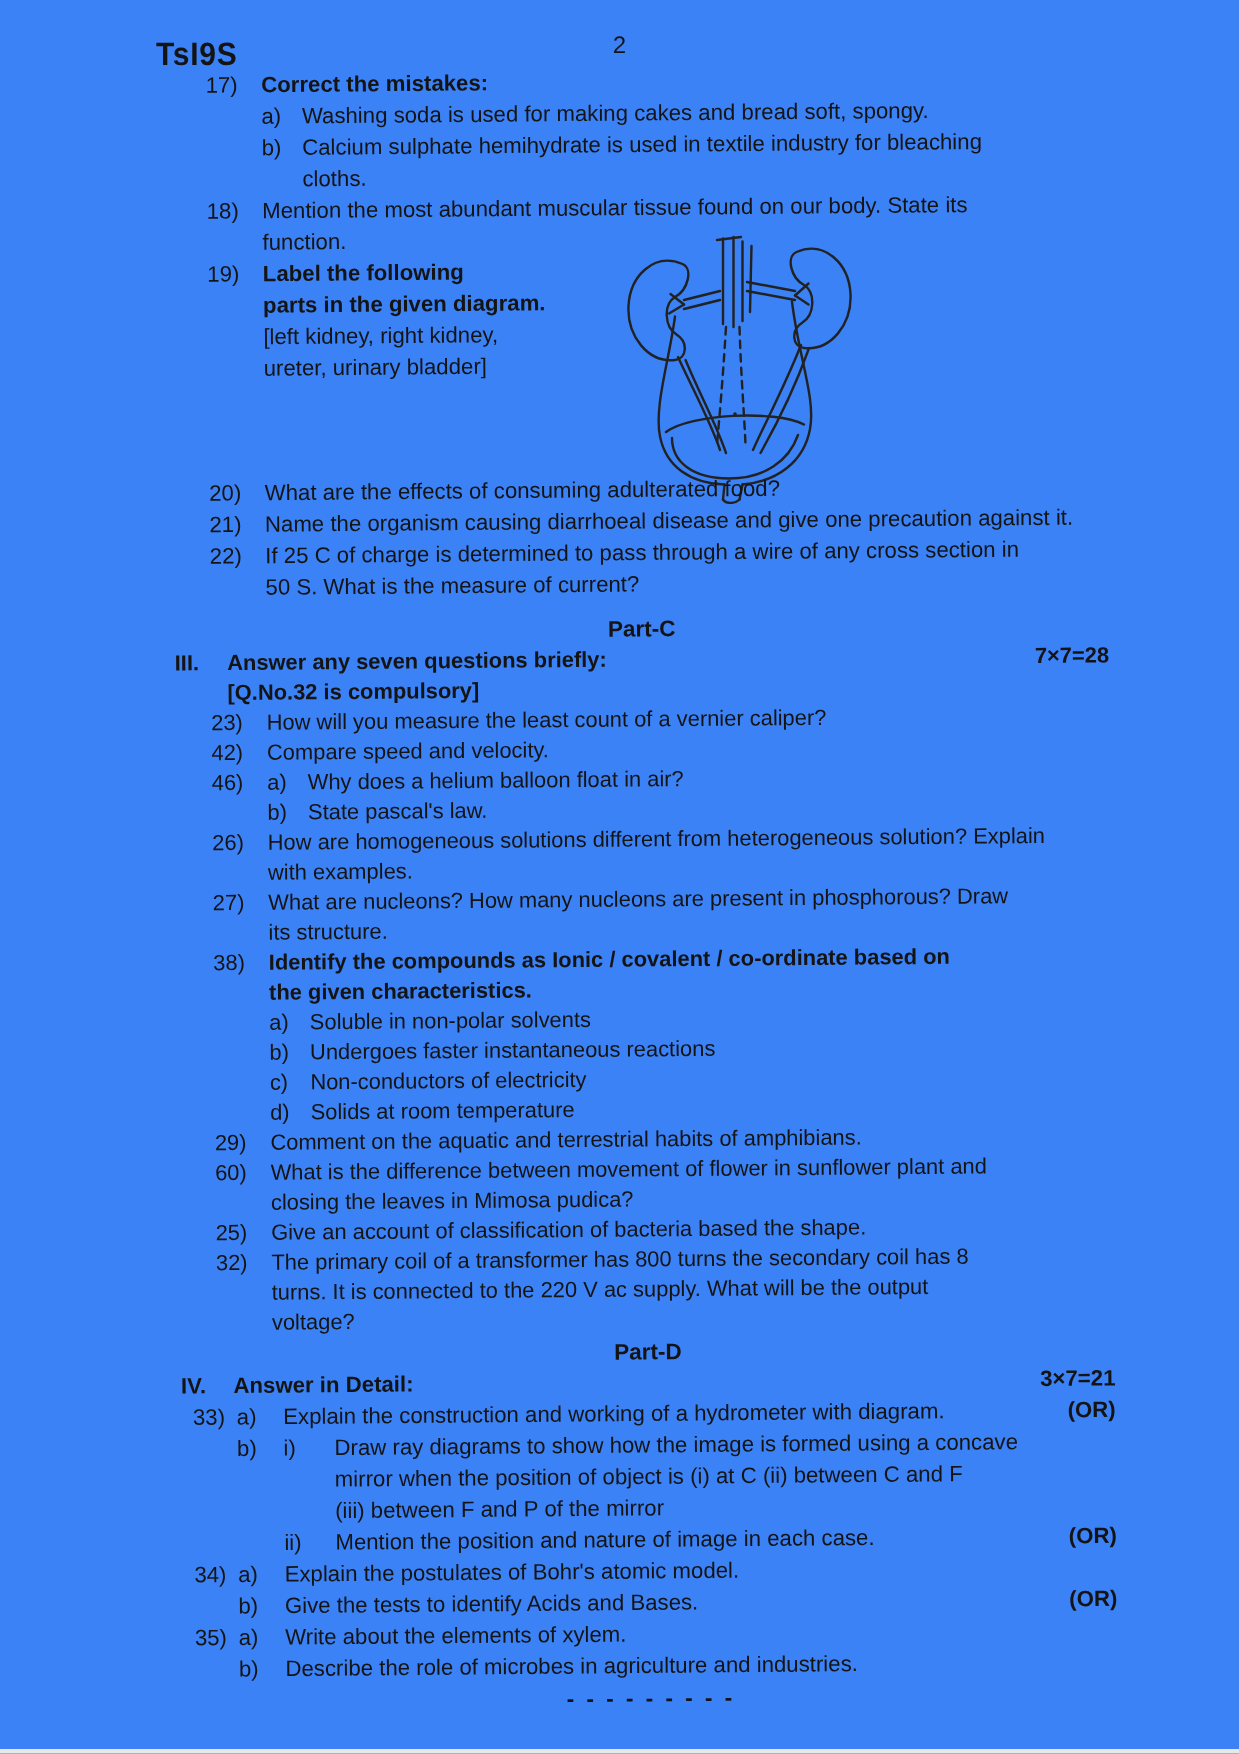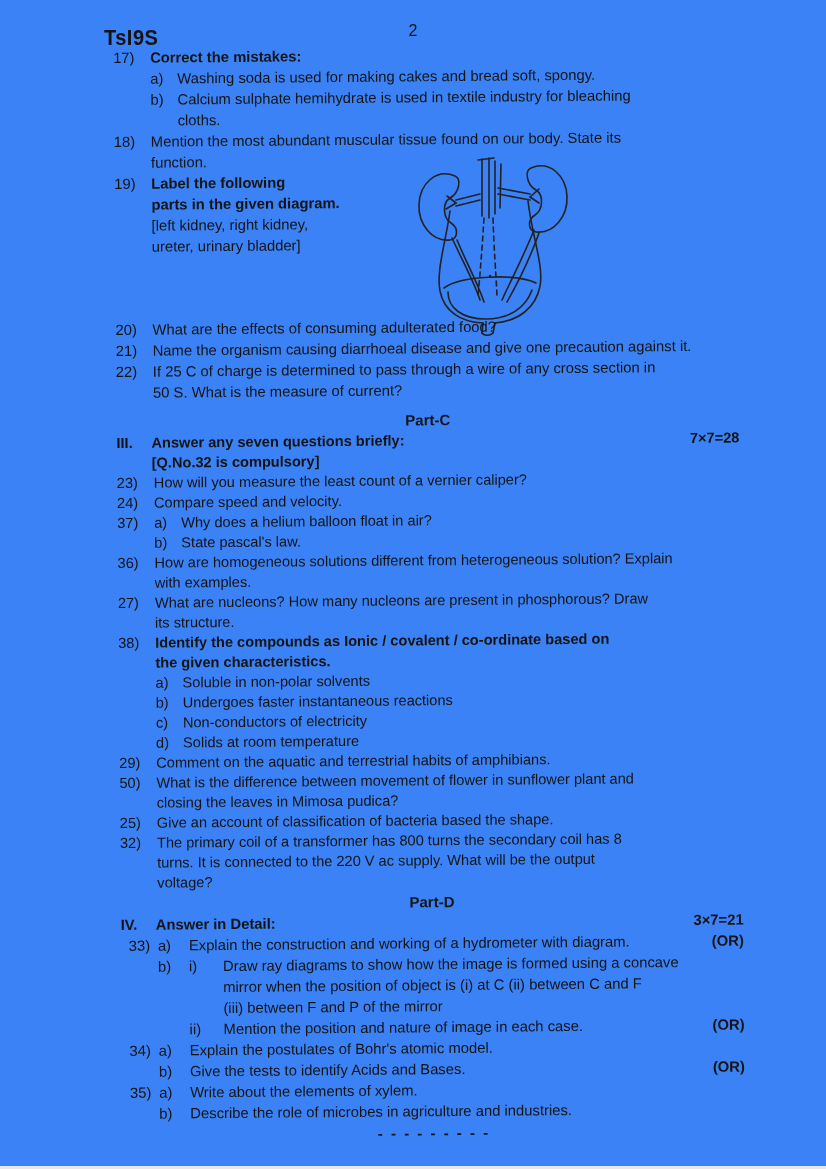--- a/index.html
+++ b/index.html
@@ -22,21 +22,21 @@
     text-align:center;font-size:16px;
   }
   .content{
     position:absolute;left:113px;top:48px;width:623px;
     transform:rotate(-0.5deg);transform-origin:top left;
     font-size:14.8px;line-height:21px;
   }
   .bold{font-weight:bold;}
   .ml{white-space:pre-line;}
   .q{display:flex;align-items:flex-start;}
-  .qnum{width:37px;flex:none;}
+  .qnum{width:37px;flex:none;margin-left:24px;}
   .qbody{flex:1;min-width:0;}
   .sub{display:flex;align-items:flex-start;}
   .snum{width:27px;flex:none;}
   .stext{flex:1;min-width:0;}
   
   .sec-c{line-height:20px;font-size:14.6px;}
   .part-title{text-align:center;font-weight:bold;font-size:15px;}
   .sec-head{display:flex;align-items:flex-start;}
   .roman{width:35px;flex:none;font-weight:bold;}
   .sec-head .head-text{flex:1;font-weight:bold;}
@@ -159,38 +159,38 @@
         <span class="head-text">Answer any seven questions briefly:</span>
         <span class="marks">7×7=28</span>
       </div>
       <div class="note">[Q.No.32 is compulsory]</div>
 
       <div class="q">
         <span class="qnum">23)</span>
         <div class="qbody">How will you measure the least count of a vernier caliper?</div>
       </div>
       <div class="q">
-        <span class="qnum">24)</span>
+        <span class="qnum">42)</span>
         <div class="qbody">Compare speed and velocity.</div>
       </div>
       <div class="q">
-        <span class="qnum">37)</span>
+        <span class="qnum">46)</span>
         <div class="qbody">
           <div class="sub">
             <span class="snum">a)</span>
             <div class="stext">Why does a helium balloon float in air?</div>
           </div>
           <div class="sub">
             <span class="snum">b)</span>
             <div class="stext">State pascal's law.</div>
           </div>
         </div>
       </div>
       <div class="q">
-        <span class="qnum">36)</span>
+        <span class="qnum">26)</span>
         <div class="qbody ml">How are homogeneous solutions different from heterogeneous solution? Explain
 with examples.</div>
       </div>
       <div class="q">
         <span class="qnum">27)</span>
         <div class="qbody ml">What are nucleons? How many nucleons are present in phosphorous? Draw
 its structure.</div>
       </div>
       <div class="q">
         <span class="qnum">38)</span>
@@ -213,21 +213,21 @@
             <span class="snum">d)</span>
             <div class="stext">Solids at room temperature</div>
           </div>
         </div>
       </div>
       <div class="q">
         <span class="qnum">29)</span>
         <div class="qbody">Comment on the aquatic and terrestrial habits of amphibians.</div>
       </div>
       <div class="q">
-        <span class="qnum">50)</span>
+        <span class="qnum">60)</span>
         <div class="qbody ml">What is the difference between movement of flower in sunflower plant and
 closing the leaves in Mimosa pudica?</div>
       </div>
       <div class="q">
         <span class="qnum">25)</span>
         <div class="qbody">Give an account of classification of bacteria based the shape.</div>
       </div>
       <div class="q">
         <span class="qnum">32)</span>
         <div class="qbody ml">The primary coil of a transformer has 800 turns the secondary coil has 8

